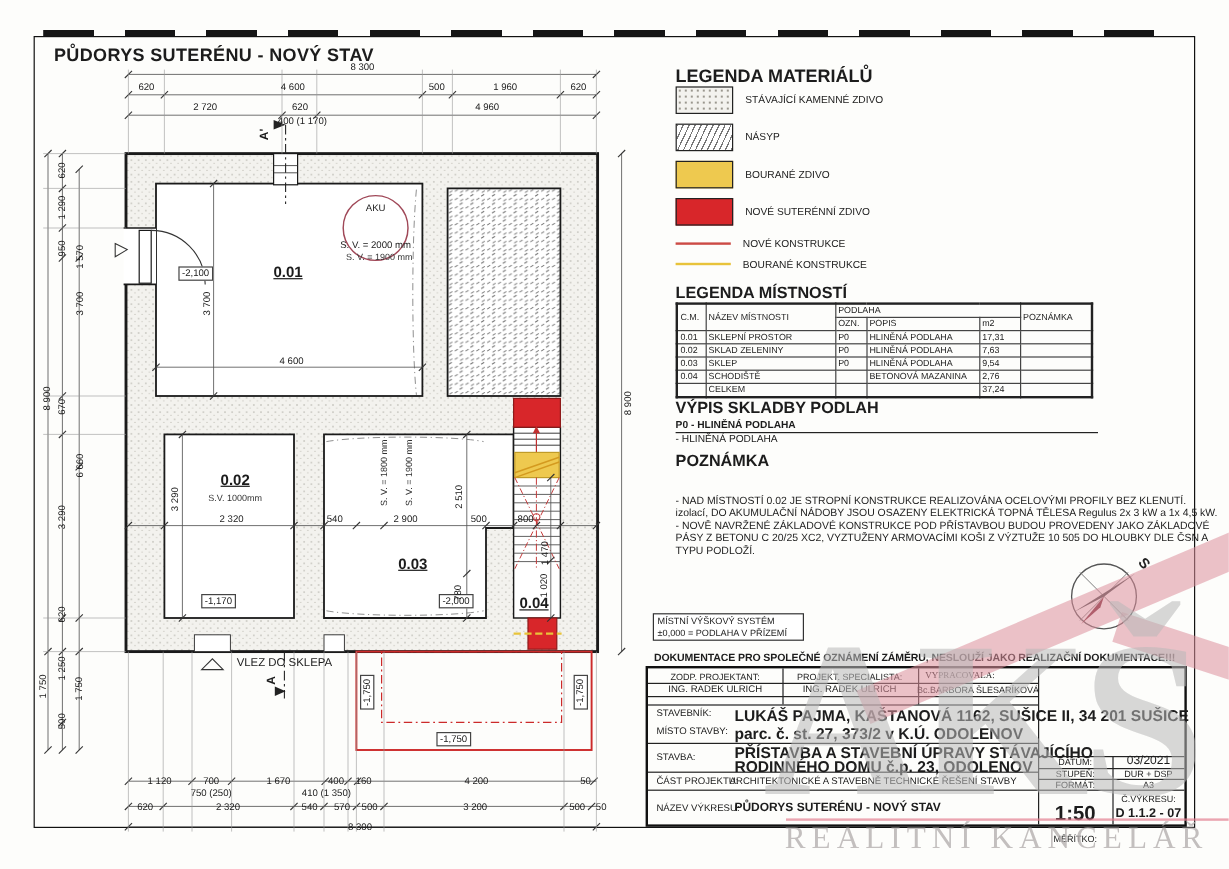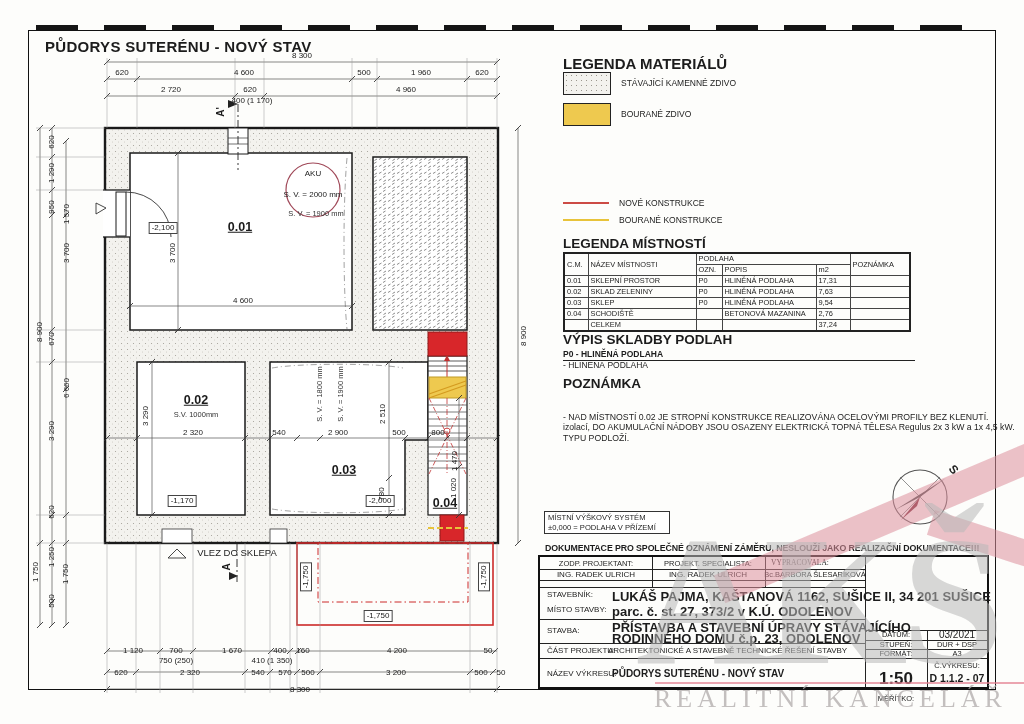--- a/index.html
+++ b/index.html
@@ -326,21 +326,21 @@
     <div class="plab" style="left: 308px; top: 673px;">500</div>
     <div class="plab" style="left: 396px; top: 673px;">3 200</div>
     <div class="plab" style="left: 481px; top: 673px;">500</div>
     <div class="plab" style="left: 501px; top: 673px;">50</div>
     <div class="plab" style="left: 300px; top: 690px;">8 300</div>
     <div class="plab room" style="left: 240px; top: 227px;">0.01</div>
     <div class="plab boxed" style="left: 163px; top: 228px;">-2,100</div>
     <div class="plab rot" style="left: 173px; top: 253px;">3 700</div>
     <div class="plab" style="left: 243px; top: 301px;">4 600</div>
     <div class="plab aku" style="left: 313px; top: 174px;">AKU</div>
-    <div class="plab aku" style="left: 313px; top: 195px;">S. V. = 2000 mm</div>
+    <div class="plab aku" style="left: 313px; top: 205px;">S. V. = 2000 mm</div>
     <div class="plab sv" style="left: 316px; top: 214px;">S. V. = 1900 mm</div>
     <div class="plab room" style="left: 196px; top: 400px;">0.02</div>
     <div class="plab sv" style="left: 196px; top: 415px;">S.V. 1000mm</div>
     <div class="plab rot" style="left: 146px; top: 416px;">3 290</div>
     <div class="plab" style="left: 193px; top: 433px;">2 320</div>
     <div class="plab boxed" style="left: 182px; top: 501px;">-1,170</div>
     <div class="plab room" style="left: 344px; top: 470px;">0.03</div>
     <div class="plab boxed" style="left: 380px; top: 501px;">-2,000</div>
     <div class="plab rot sv" style="left: 320px; top: 394px;">S. V. = 1800 mm</div>
     <div class="plab rot sv" style="left: 341px; top: 394px;">S. V. = 1900 mm</div>
@@ -360,22 +360,30 @@
     <div class="plab boxed" style="left: 378px; top: 616px;">-1,750</div>
   </div>
 
 <div class="abs h1" style="left:563px;top:55px;">LEGENDA MATERIÁLŮ</div>
 <div class="abs" id="legend-swatches">
     <div class="lg-row">
       <span class="swatch stipple"></span>
       <span class="lg-label">STÁVAJÍCÍ KAMENNÉ ZDIVO</span>
     </div>
     <div class="lg-row">
+      <span class="swatch hatch"></span>
+      <span class="lg-label">NÁSYP</span>
+    </div>
+    <div class="lg-row">
       <span class="swatch " style="background: rgb(238, 201, 79);"></span>
       <span class="lg-label">BOURANÉ ZDIVO</span>
+    </div>
+    <div class="lg-row">
+      <span class="swatch " style="background: rgb(216, 38, 42);"></span>
+      <span class="lg-label">NOVÉ SUTERÉNNÍ ZDIVO</span>
     </div>
   </div>
 <div class="abs" id="legend-lines">
     <div class="lg-line-row">
       <span class="lg-line" style="background: rgb(204, 75, 69);"></span>
       <span class="lg-label">NOVÉ KONSTRUKCE</span>
     </div>
     <div class="lg-line-row">
       <span class="lg-line" style="background: rgb(232, 195, 58);"></span>
       <span class="lg-label">BOURANÉ KONSTRUKCE</span>
@@ -450,20 +458,22 @@
 </table>
 
 <div class="abs h2" style="left:563px;top:332px;">VÝPIS SKLADBY PODLAH</div>
 <div class="abs p0line" style="left:563px;top:349px;">P0 - HLINĚNÁ PODLAHA</div>
 <div class="abs" style="left:563px;top:360px;font-size:8.5px;">- HLINĚNÁ PODLAHA</div>
 
 <div class="abs h2" style="left:563px;top:376px;">POZNÁMKA</div>
 <div class="abs" id="note-lines" style="left:563px;top:392px;margin-top:20px;">
     <div class="notetxt">- NAD MÍSTNOSTÍ 0.02 JE STROPNÍ KONSTRUKCE REALIZOVÁNA OCELOVÝMI PROFILY BEZ KLENUTÍ.</div>
     <div class="notetxt">izolací, DO AKUMULAČNÍ NÁDOBY JSOU OSAZENY ELEKTRICKÁ TOPNÁ TĚLESA Regulus 2x 3 kW a 1x 4,5 kW.</div>
+    <div class="notetxt">- NOVĚ NAVRŽENÉ ZÁKLADOVÉ KONSTRUKCE POD PŘÍSTAVBOU BUDOU PROVEDENY JAKO ZÁKLADOVÉ</div>
+    <div class="notetxt">PÁSY Z BETONU C 20/25 XC2, VYZTUŽENY ARMOVACÍMI KOŠI Z VÝZTUŽE 10 505 DO HLOUBKY DLE ČSN A</div>
     <div class="notetxt">TYPU PODLOŽÍ.</div>
   </div>
 
 <div class="abs" id="height-box">
   <div>MÍSTNÍ VÝŠKOVÝ SYSTÉM</div>
   <div>±0,000 = PODLAHA V PŘÍZEMÍ</div>
 </div>
 <div class="abs" id="disclaimer">DOKUMENTACE PRO SPOLEČNÉ OZNÁMENÍ ZÁMĚRU, NESLOUŽÍ JAKO REALIZAČNÍ DOKUMENTACE!!!</div>
 
 <div class="abs" id="title-block">

